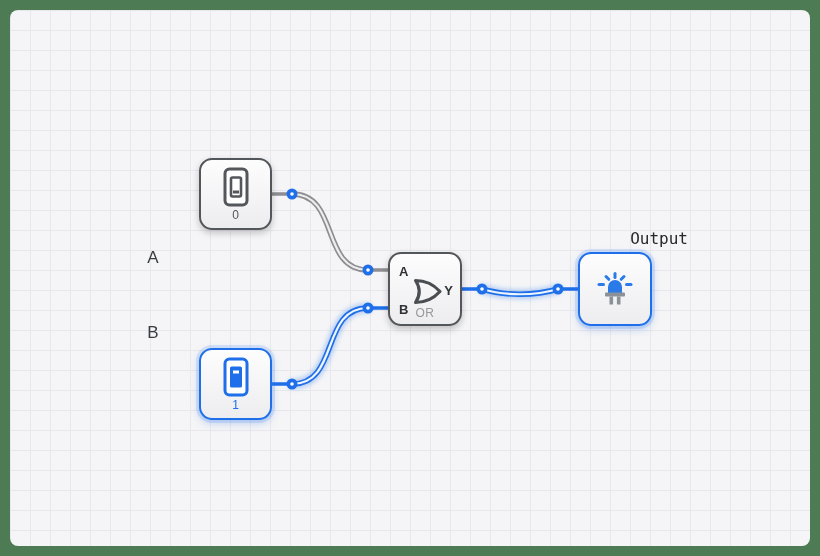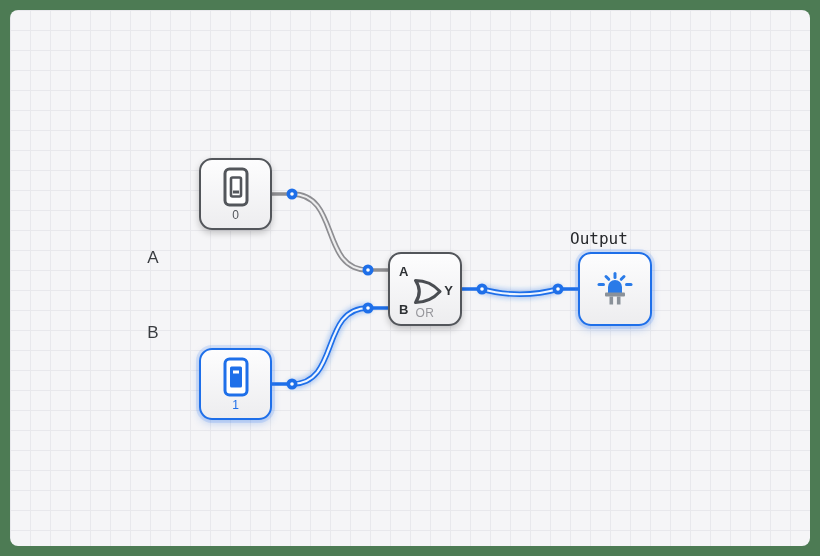--- a/index.html
+++ b/index.html
@@ -67,21 +67,21 @@
   }
 
   
   .canvas-label{
     position:absolute;color:#3a3d41;font-size:17px;line-height:17px;
     width:20px;text-align:center;
   }
   .label-a{left:133px;top:239px;}
   .label-b{left:133px;top:314px;}
   .output-label{
-    position:absolute;left:560px;top:219px;width:90px;text-align:left;
+    position:absolute;left:588px;top:219px;width:90px;text-align:right;
     font-family:"DejaVu Sans Mono",monospace;font-size:16px;font-weight:500;color:#26282b;
   }
 </style>
 </head>
 <body>
 
 <div class="frame">
   <div class="canvas">
 
     <svg class="wires" width="800" height="536" viewBox="0 0 800 536">

